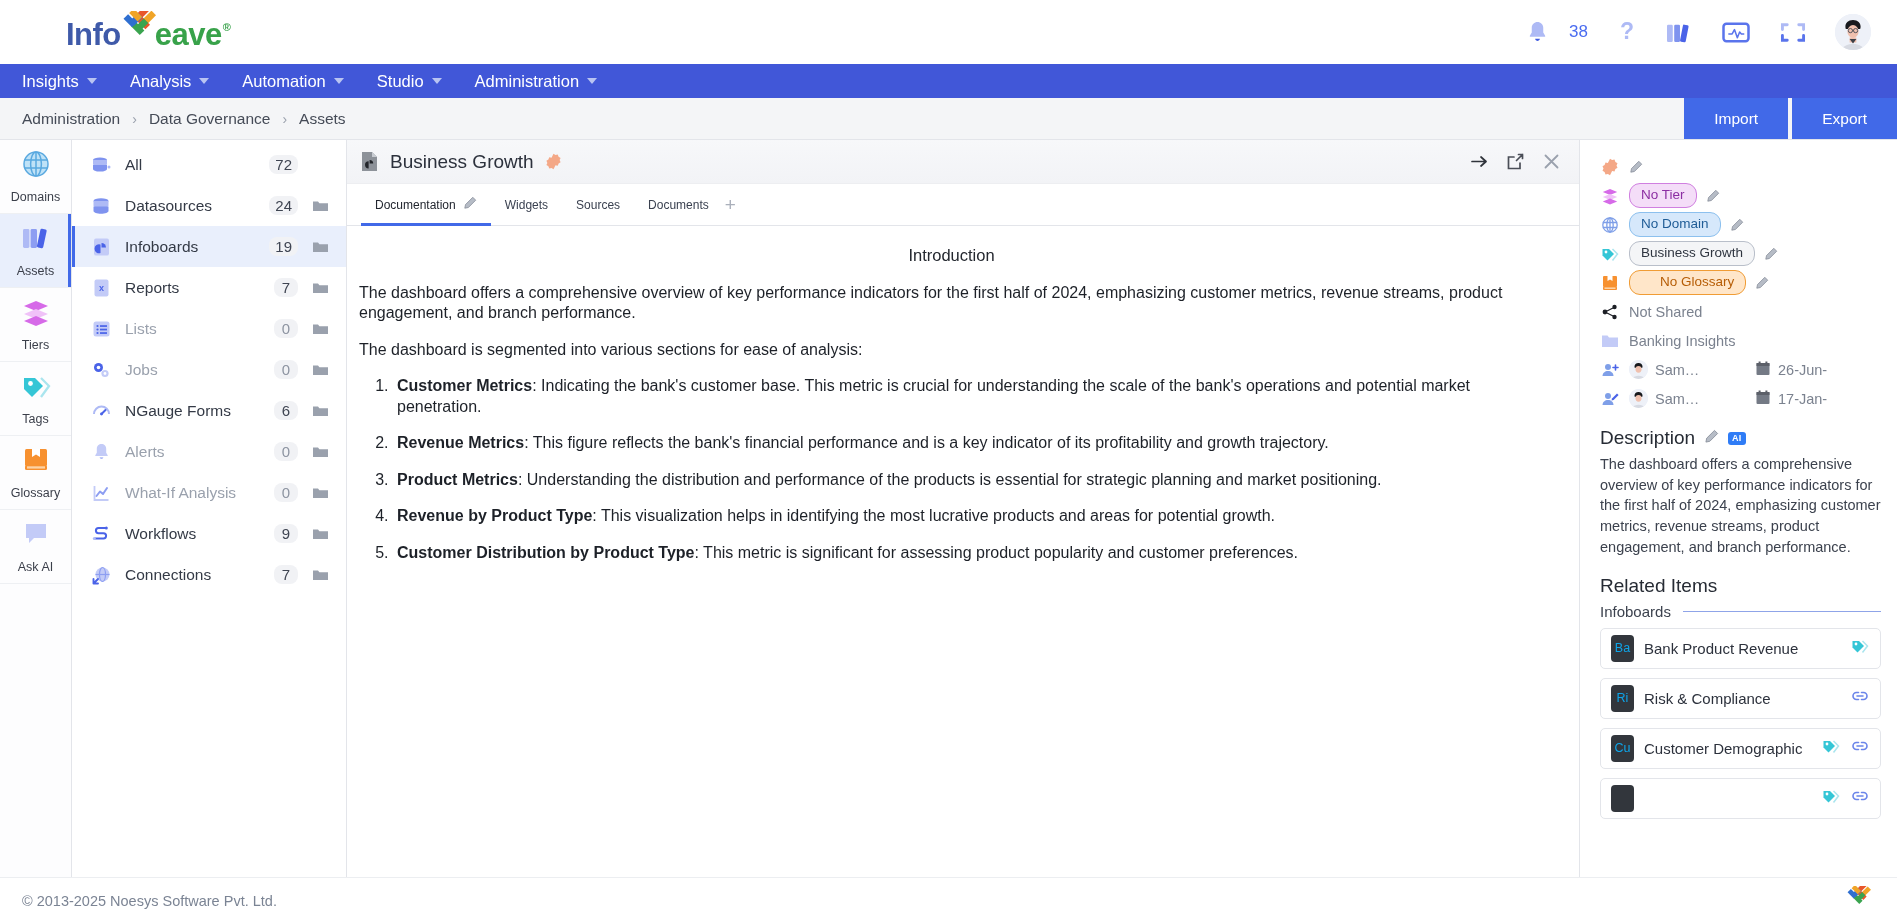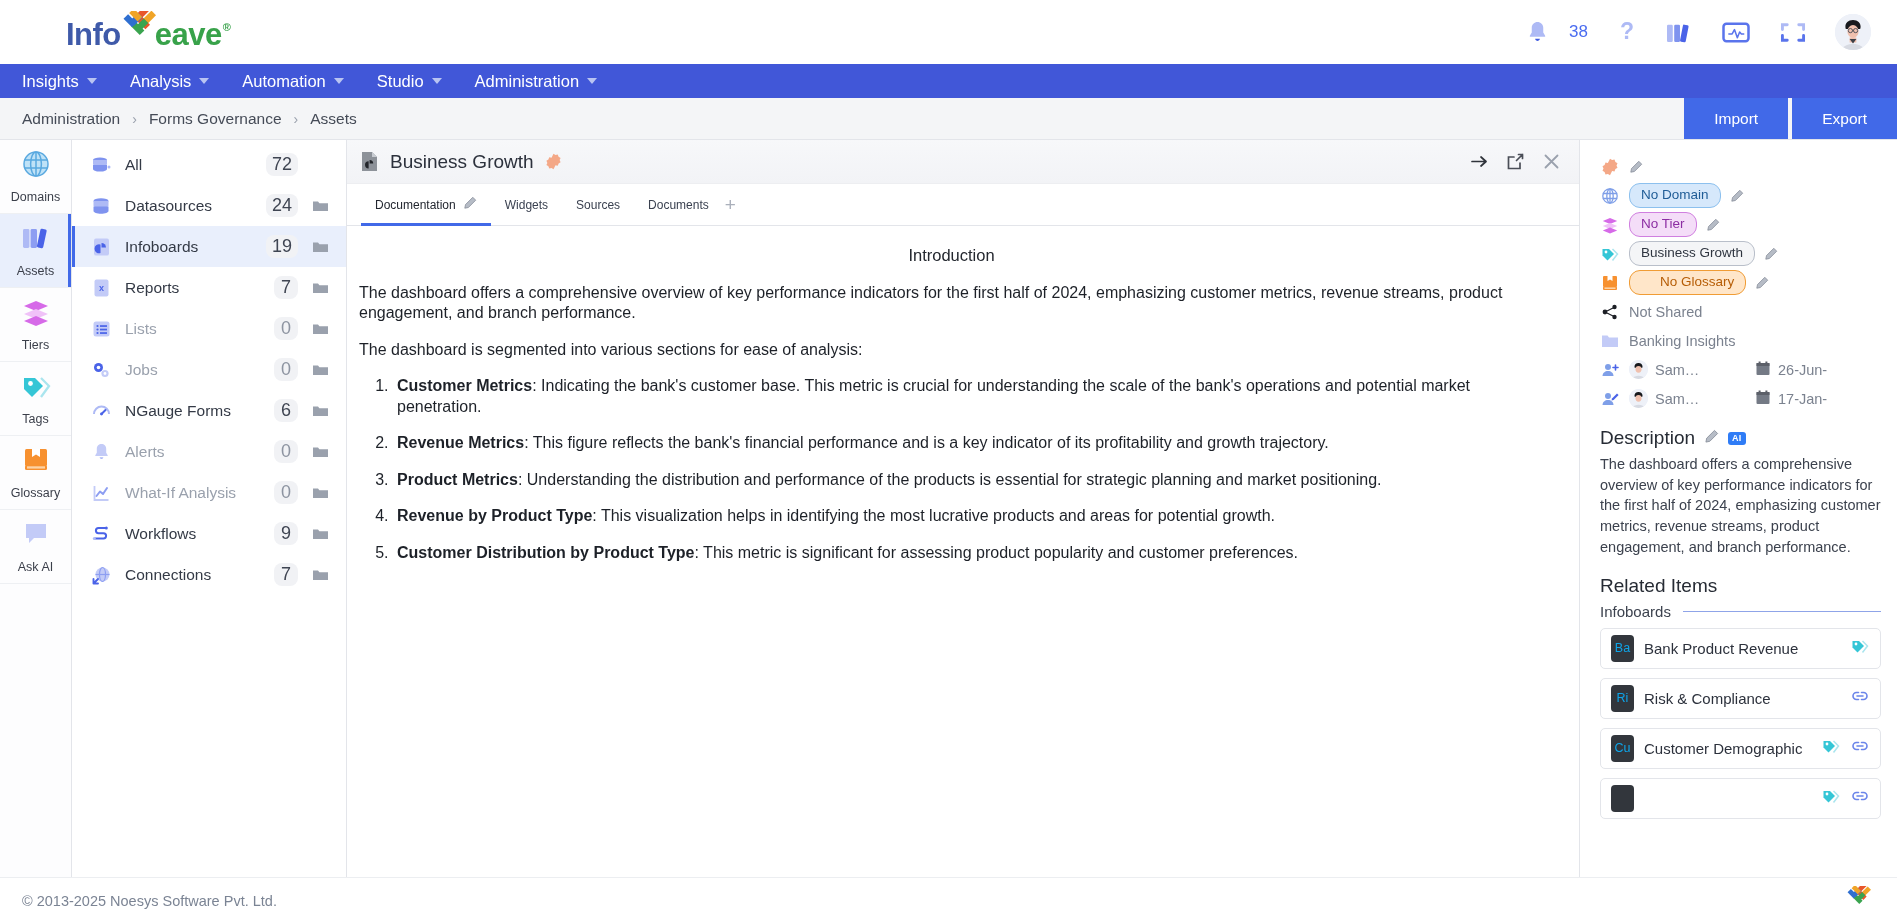--- a/index.html
+++ b/index.html
@@ -90,21 +90,21 @@
     gap: 13px; cursor: pointer; position: relative; font-size: 15.5px; color: #343a46;
   }
   .alist-row.selected { background: #e9effc; }
   .alist-row.selected::before {
     content: ''; position: absolute; left: 0; top: 0; bottom: 0; width: 3px; background: #4169e8;
   }
   .alist-row.muted { color: #9aa1ad; }
   .alist-ico { width: 22px; display: flex; align-items: center; justify-content: center; flex: 0 0 22px; }
   .alist-name { flex: 1; white-space: nowrap; }
   .alist-count {
-    font-size: 18px; color: #3f4552; background: #f1f2f5; border-radius: 8px;
+    font-size: 15px; color: #3f4552; background: #f1f2f5; border-radius: 8px;
     padding: 1px 6px; min-width: 24px; text-align: center;
   }
   .alist-row.muted .alist-count { color: #8d94a1; }
   .alist-folder { width: 18px; display: flex; align-items: center; justify-content: center; }
 
   
   .main {
     flex: 1; min-width: 0; background: #ffffff; display: flex; flex-direction: column;
     margin: 0; border-right: 1px solid #e3e5ea;
   }
@@ -310,21 +310,21 @@
     <div class="navitem">
       <span>Administration</span>
       <span class="caret"></span>
     </div>
   </div>
 
   <div class="crumbbar">
     <div class="crumbs">
       <span class="crumb">Administration</span>
       <span class="crumb-sep">›</span>
-      <span class="crumb">Forms Governance</span>
+      <span class="crumb">Data Governance</span>
       <span class="crumb-sep">›</span>
       <span class="crumb">Assets</span>
     </div>
     <div class="crumb-spacer"></div>
     <div class="crumb-actions">
       <button class="btn-primary">Import</button>
       <button class="btn-primary">Export</button>
     </div>
   </div>
 
@@ -684,42 +684,42 @@
         <span class="pencil">
           <svg width="14" height="14" viewBox="0 0 14 14">
               <path d="M9.8 1.3l2.9 2.9-7.3 7.3-3.6.7.7-3.6z" fill="#b6bcc6" stroke="#868d99" stroke-width="0.8" stroke-linejoin="round"></path>
             </svg>
         </span>
       </div>
 
       <div class="meta-row">
         <span class="meta-ico">
           <svg width="18" height="18" viewBox="0 0 18 18">
+            <path d="M9 2l7.2 3L9 8 1.8 5z" fill="#d66ae8"></path>
+            <path d="M9 7l7.2 3L9 13l-7.2-3z" fill="#f0c2f8"></path>
+            <path d="M9 11.5l7.2 3L9 17.5l-7.2-3z" fill="#d66ae8"></path>
+          </svg>
+        </span>
+        <span class="pill pill-tier">No Tier</span>
+        <span class="pencil">
+          <svg width="14" height="14" viewBox="0 0 14 14">
+              <path d="M9.8 1.3l2.9 2.9-7.3 7.3-3.6.7.7-3.6z" fill="#b6bcc6" stroke="#868d99" stroke-width="0.8" stroke-linejoin="round"></path>
+            </svg>
+        </span>
+      </div>
+
+      <div class="meta-row">
+        <span class="meta-ico">
+          <svg width="18" height="18" viewBox="0 0 18 18">
             <circle cx="9" cy="9" r="7.2" fill="none" stroke="#7f9fe8" stroke-width="1.3"></circle>
             <ellipse cx="9" cy="9" rx="3.2" ry="7.2" fill="none" stroke="#7f9fe8" stroke-width="1.3"></ellipse>
             <path d="M1.8 6.5h14.4M1.8 11.5h14.4M9 1.8v14.4" stroke="#7f9fe8" stroke-width="1.3"></path>
           </svg>
         </span>
         <span class="pill pill-domain">No Domain</span>
-        <span class="pencil">
-          <svg width="14" height="14" viewBox="0 0 14 14">
-              <path d="M9.8 1.3l2.9 2.9-7.3 7.3-3.6.7.7-3.6z" fill="#b6bcc6" stroke="#868d99" stroke-width="0.8" stroke-linejoin="round"></path>
-            </svg>
-        </span>
-      </div>
-
-      <div class="meta-row">
-        <span class="meta-ico">
-          <svg width="18" height="18" viewBox="0 0 18 18">
-            <path d="M9 2l7.2 3L9 8 1.8 5z" fill="#d66ae8"></path>
-            <path d="M9 7l7.2 3L9 13l-7.2-3z" fill="#f0c2f8"></path>
-            <path d="M9 11.5l7.2 3L9 17.5l-7.2-3z" fill="#d66ae8"></path>
-          </svg>
-        </span>
-        <span class="pill pill-tier">No Tier</span>
         <span class="pencil">
           <svg width="14" height="14" viewBox="0 0 14 14">
               <path d="M9.8 1.3l2.9 2.9-7.3 7.3-3.6.7.7-3.6z" fill="#b6bcc6" stroke="#868d99" stroke-width="0.8" stroke-linejoin="round"></path>
             </svg>
         </span>
       </div>
 
       <div class="meta-row">
         <span class="meta-ico">
           <svg width="18" height="18" viewBox="0 0 18 18">

